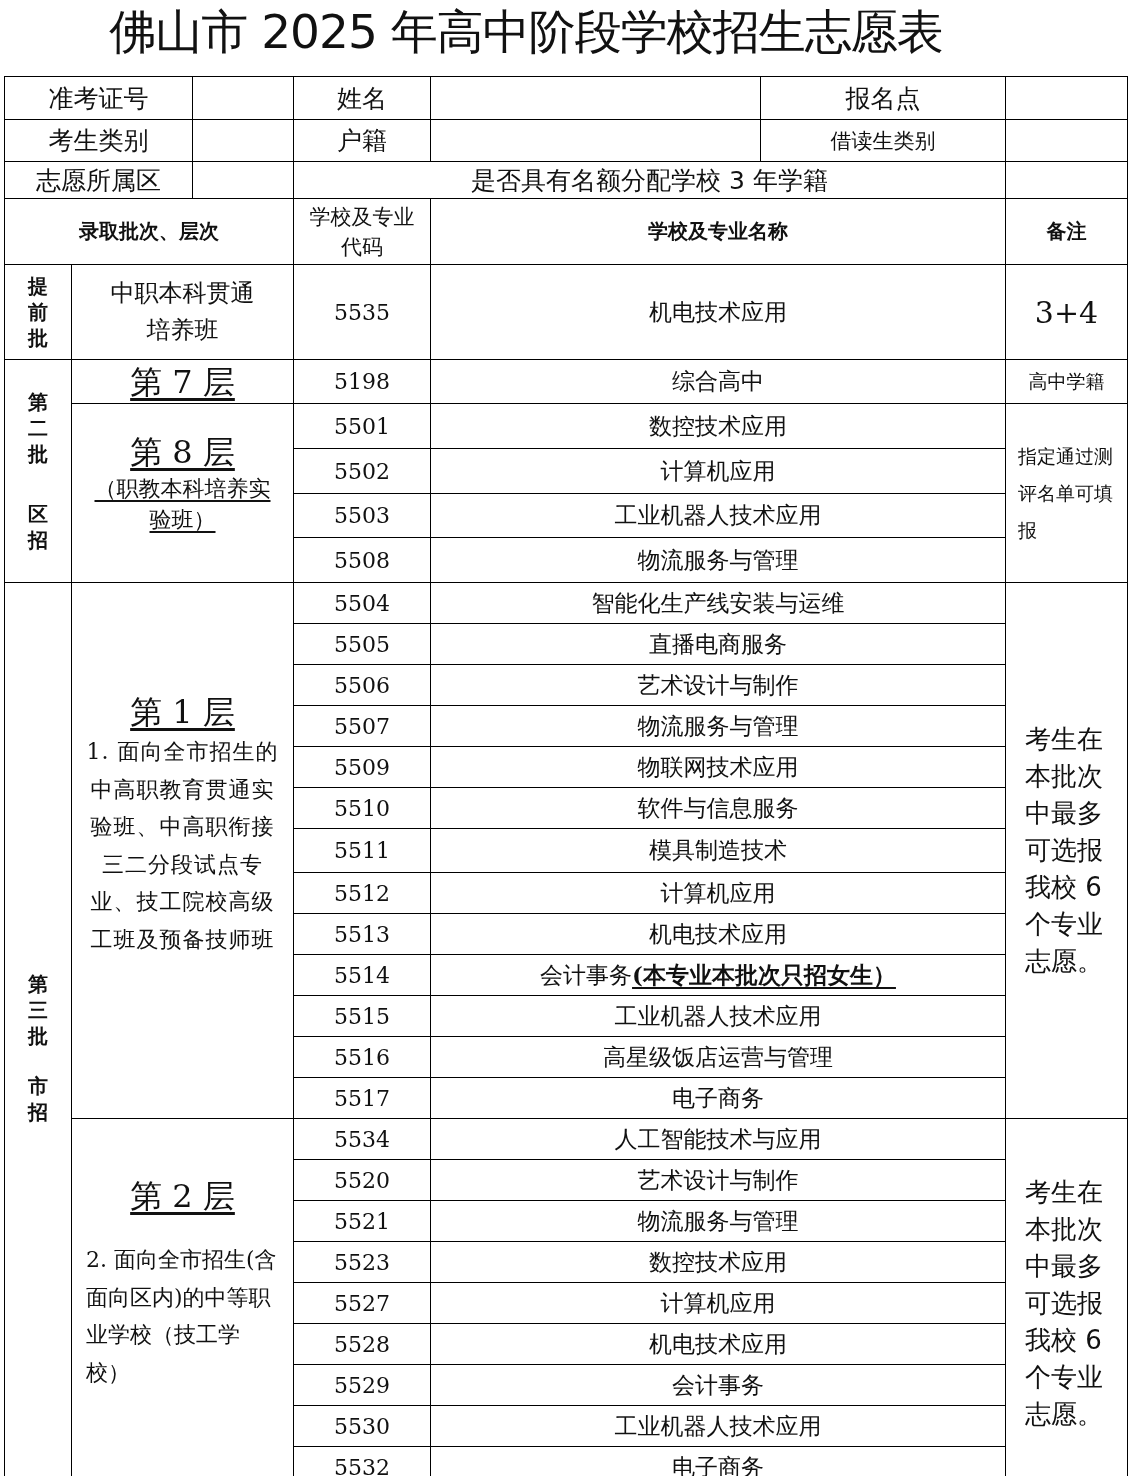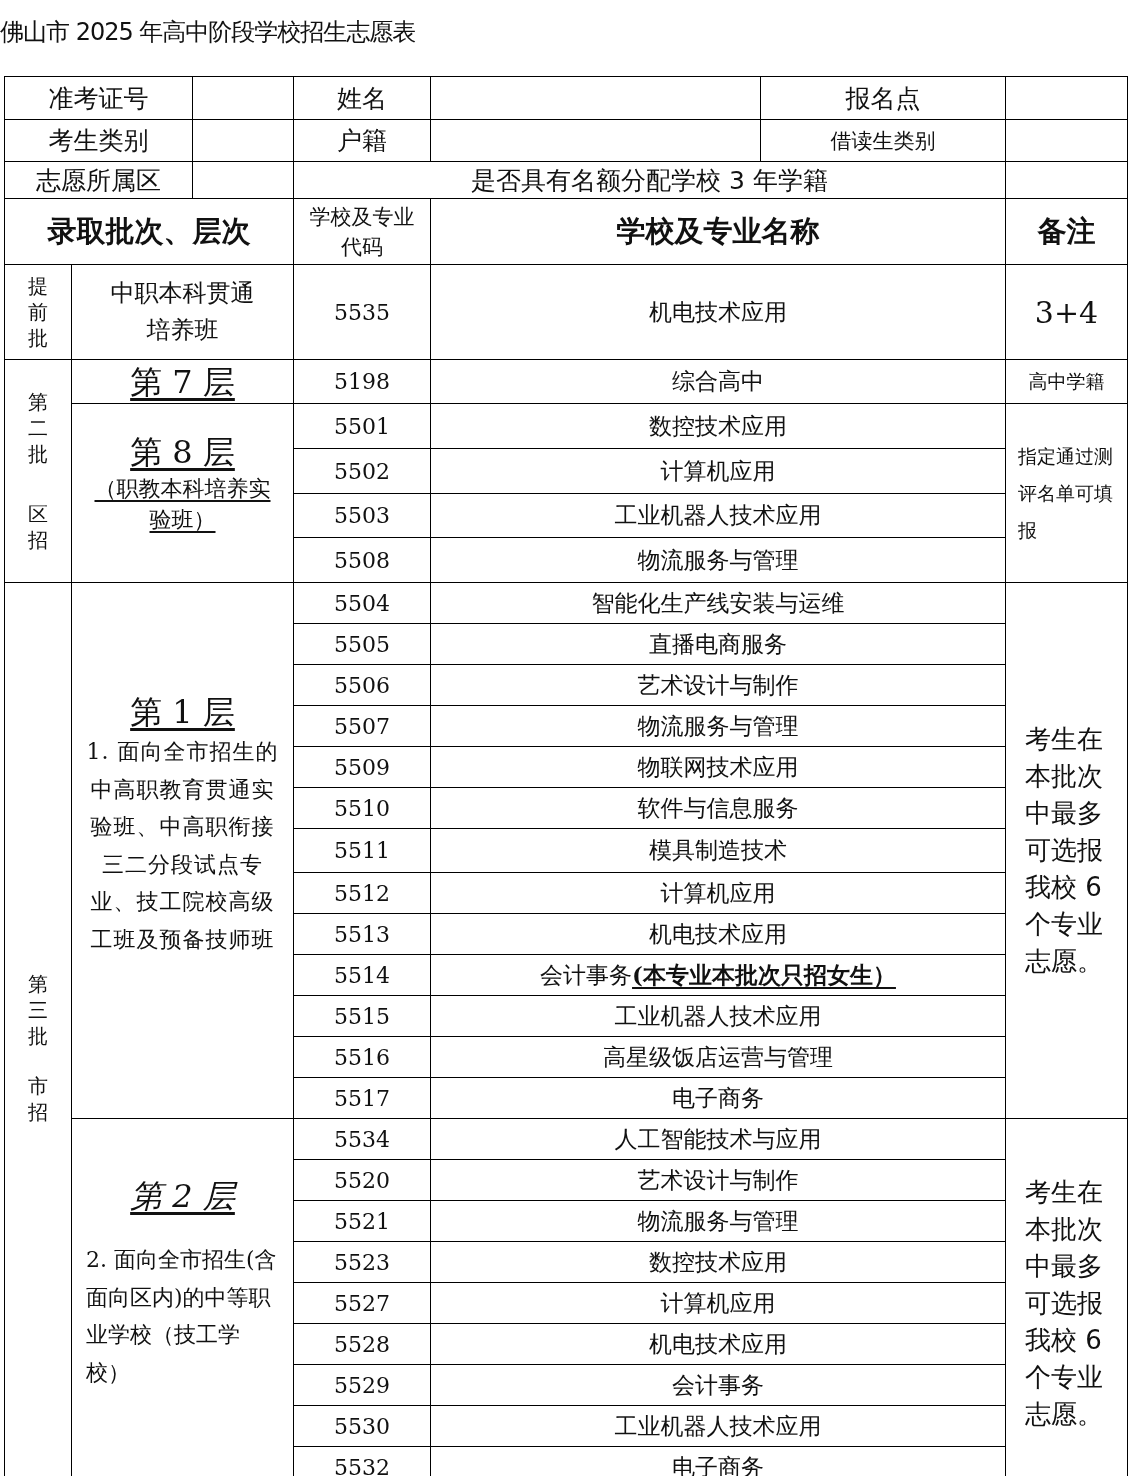--- a/index.html
+++ b/index.html
@@ -1,32 +1,32 @@
 <!DOCTYPE html>
 <html><head>
 <meta charset="utf-8">
 <style>
   html, body { margin: 0; padding: 0; background: #ffffff; }
   body { width: 1129px; height: 1476px; position: relative; overflow: hidden;
          font-family: "DejaVu Serif", "Liberation Serif", serif; color: #111; }
-  .title { position: absolute; left: 0; top: 8px; width: 1052px; text-align: left;
-           font-family: "DejaVu Sans", "Liberation Sans", sans-serif; font-size: 24px;
+  .title { position: absolute; left: 0; top: 8px; width: 1052px; text-align: center;
+           font-family: "DejaVu Sans", "Liberation Sans", sans-serif; font-size: 47px;
            letter-spacing: -1px; line-height: 48px; }
   table.form { position: absolute; left: 4px; top: 76px; border-collapse: collapse;
                table-layout: fixed; width: 1123px; }
   table.form td { border: 1.6px solid #000; padding: 0; text-align: center;
                   vertical-align: middle; overflow: hidden; }
   .sans { font-family: "DejaVu Sans", "Liberation Sans", sans-serif; }
   .lbl { font-size: 25px; }
   .lbl-sm { font-size: 21px; }
-  .hdr { font-size: 29px; font-weight: bold; }
+  .hdr { font-size: 20px; font-weight: bold; }
   .hdr-sm { font-size: 21px; line-height: 30px; }
   .code { font-size: 22px; font-family: "DejaVu Serif", "Liberation Serif", serif; }
   .name { font-size: 23px; }
-  .vert { font-size: 20px; font-weight: normal; line-height: 26px; width: 1em; margin: 8px auto; word-break: break-all; }
+  .vert { font-size: 20px; font-weight: bold; line-height: 26px; width: 1em; margin: 8px auto; word-break: break-all; }
   .layer-title { font-size: 32px; text-decoration: underline; text-underline-offset: 5px; line-height: 42px; display: inline-block; }
   .layer-sub { font-size: 22px; line-height: 31px; text-decoration: underline; text-underline-offset: 4px; }
   .desc { font-size: 22px; line-height: 37.5px; padding: 0 12px; letter-spacing: 1px; }
   .desc b { font-weight: normal; }
   .note-big { font-size: 30px; }
   .note-sm { font-size: 19px; }
   .note-para { font-size: 19px; line-height: 37px; text-align: left; padding-left: 12px; }
   .note-bold { font-size: 26px; line-height: 37px; width: 3.2em; margin: 0 auto; text-align: left; word-break: break-all; }
   .bold-xl { font-size: 24px; font-weight: normal; line-height: 37px; }
   .under { text-decoration: underline; text-underline-offset: 4px; }
@@ -186,21 +186,21 @@
         <td class="code">5516</td>
         <td colspan="2" class="name">高星级饭店运营与管理</td>
       </tr>
   <tr style="height:41px">
         <td class="code">5517</td>
         <td colspan="2" class="name">电子商务</td>
       </tr>
 
   <tr style="height:41px">
     <td colspan="2" rowspan="9" style="padding-bottom:40px;">
-      <div class="layer-title" style="margin-bottom:24px;font-style:italic;">第 2 层</div>
+      <div class="layer-title" style="margin-bottom:24px;">第 2 层</div>
       <div class="desc" style="text-align:left; padding:0 10px 0 14px; letter-spacing:0;">2. 面向全市招生(含面向区内)的中等职业学校（技工学校）</div>
     </td>
     <td class="code">5534</td>
     <td colspan="2" class="name">人工智能技术与应用</td>
     <td rowspan="9">
           <div class="note-bold sans">考生在本批次中最多可选报我校 6 个专业志愿。</div>
         </td>
   </tr>
   <tr style="height:41px">
         <td class="code">5520</td>

